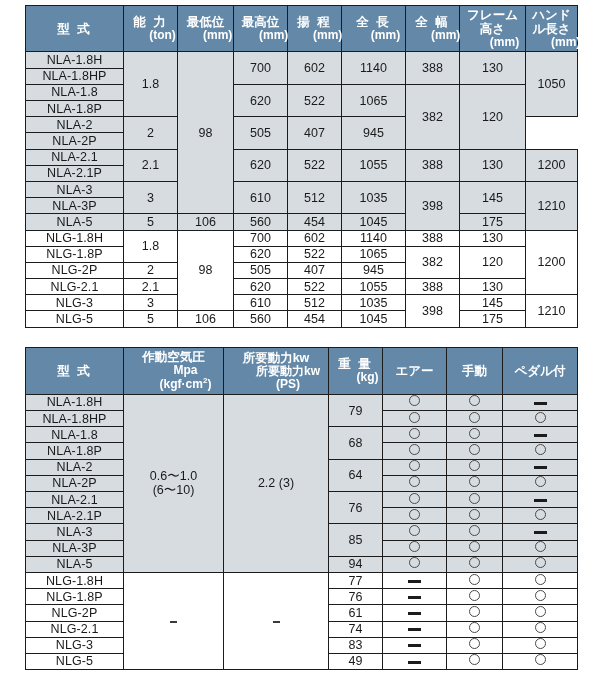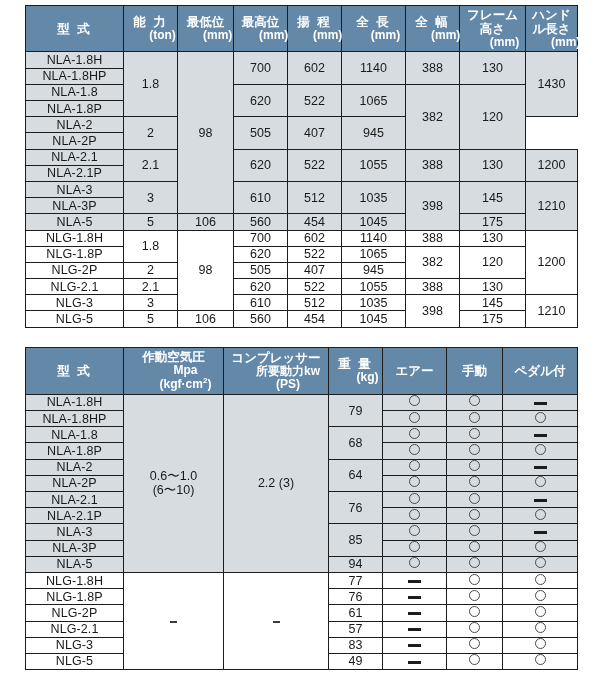--- a/index.html
+++ b/index.html
@@ -212,21 +212,21 @@
 
     <tr style="height: 16.2px;">
       <td class="model shade">NLA-1.8H</td>
       <td class="shade" rowspan="4">1.8</td>
       <td class="shade" rowspan="10">98</td>
       <td class="shade" rowspan="2">700</td>
       <td class="shade" rowspan="2">602</td>
       <td class="shade" rowspan="2">1140</td>
       <td class="shade" rowspan="2">388</td>
       <td class="shade" rowspan="2">130</td>
-      <td class="shade" rowspan="4">1430</td>
+      <td class="shade" rowspan="4">1050</td>
     </tr>
 
     <tr style="height: 16.2px;">
       <td class="model shade">NLA-1.8HP</td>
     </tr>
 
     <tr style="height: 16.2px;">
       <td class="model shade">NLA-1.8</td>
       <td class="shade" rowspan="2">620</td>
       <td class="shade" rowspan="2">522</td>
@@ -368,21 +368,21 @@
   <thead>
     <tr style="height: 30px;">
       <th>
         <span class="hdr-l1">型  式</span>
       </th>
       <th>
         <span class="hdr-l1 tight">作動空気圧</span>
         <span class="hdr-l2">Mpa (kgf·cm<span class="sup">2</span>)</span>
       </th>
       <th>
-        <span class="hdr-l1 tight">コンプレッサー</span>
+        <span class="hdr-l1 tight">所要動力kw</span>
         <span class="hdr-l2">所要動力kw (PS)</span>
       </th>
       <th>
         <span class="hdr-l1">重  量</span>
         <span class="hdr-l2">(kg)</span>
       </th>
       <th>
         <span class="hdr-l1 tight">エアー</span>
       </th>
       <th>
@@ -487,21 +487,21 @@
         </tr>
         <tr style="height: 16.2px;">
           <td class="model plain">NLG-2P</td>
           <td class="plain">61</td>
           <td class="plain"><span class="mark-dash"></span></td>
           <td class="plain"><span class="mark-o"></span></td>
           <td class="plain"><span class="mark-o"></span></td>
         </tr>
         <tr style="height: 16.2px;">
           <td class="model plain">NLG-2.1</td>
-          <td class="plain">57</td>
+          <td class="plain">74</td>
           <td class="plain"><span class="mark-dash"></span></td>
           <td class="plain"><span class="mark-o"></span></td>
           <td class="plain"><span class="mark-o"></span></td>
         </tr>
         <tr style="height: 16.2px;">
           <td class="model plain">NLG-3</td>
           <td class="plain">83</td>
           <td class="plain"><span class="mark-dash"></span></td>
           <td class="plain"><span class="mark-o"></span></td>
           <td class="plain"><span class="mark-o"></span></td>

